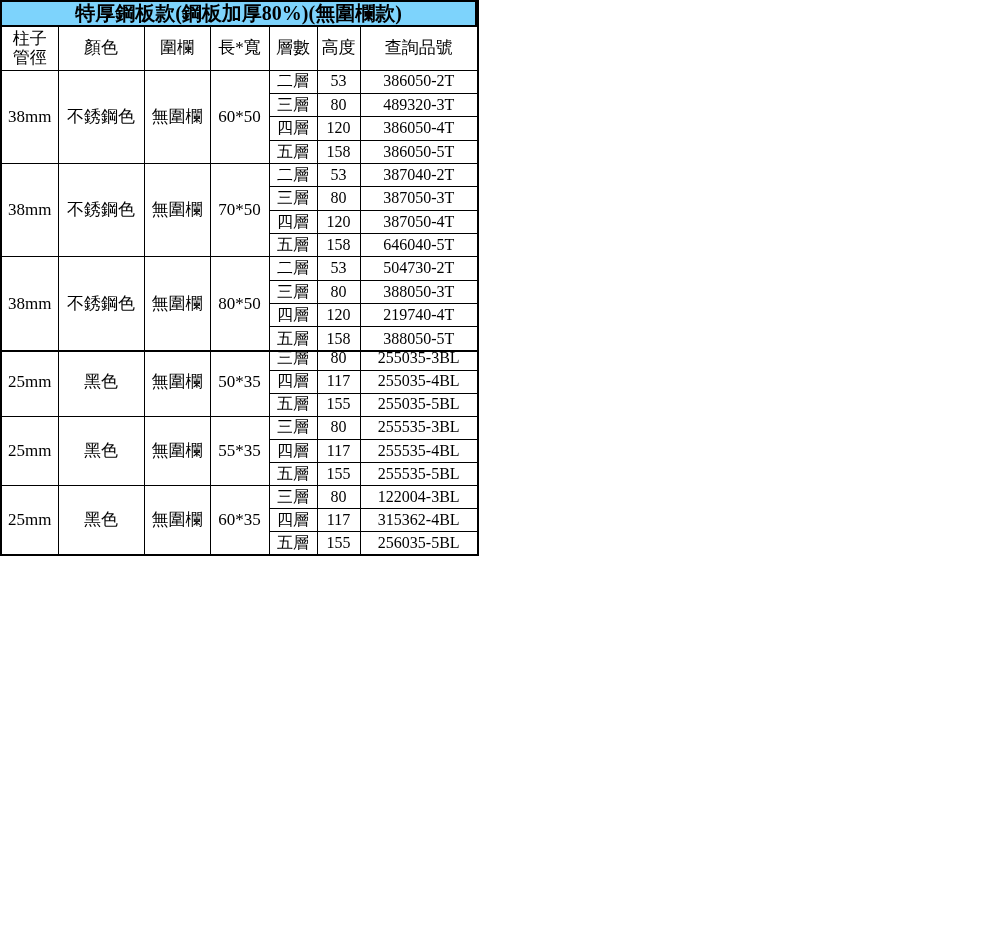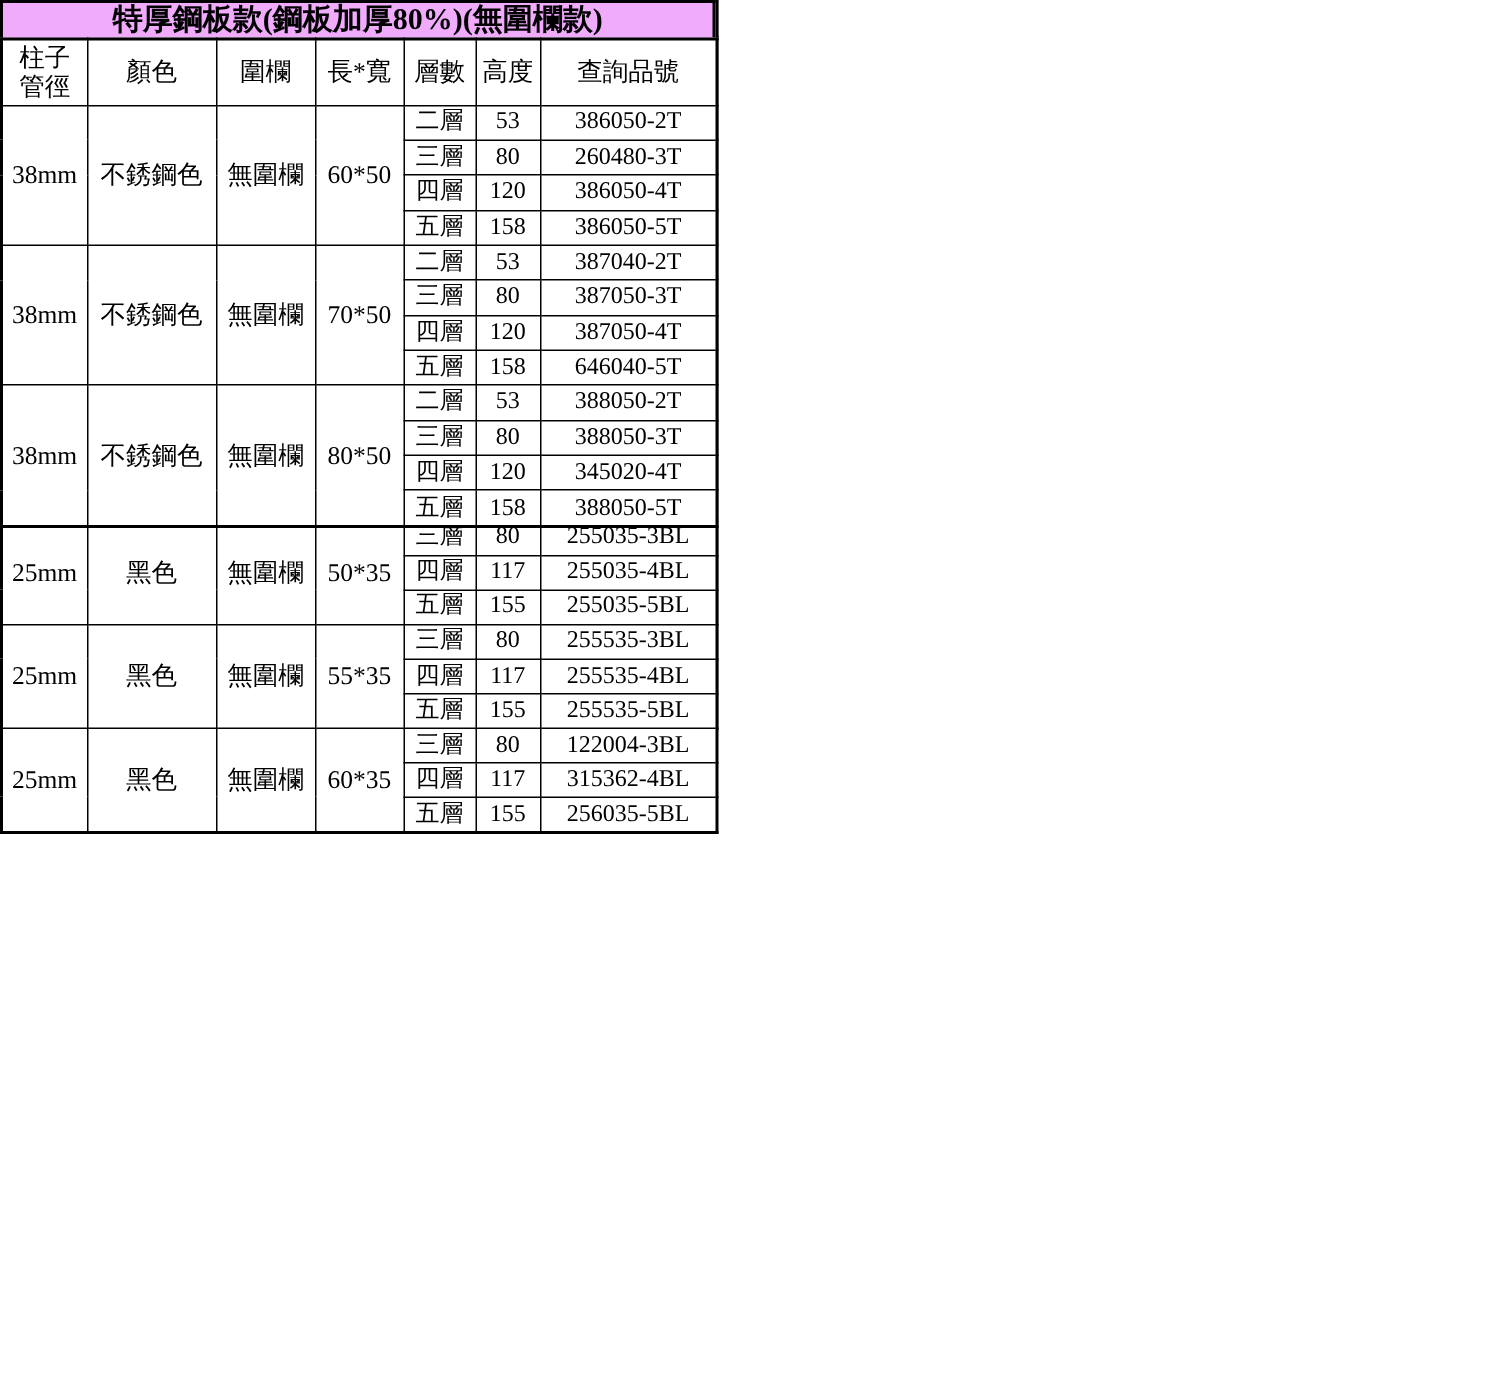--- a/index.html
+++ b/index.html
@@ -474,21 +474,21 @@
           </tr>
           <tr>
             <td class="layer">五層</td>
             <td class="hval">168</td>
             <td class="code">388050-5FT</td>
           </tr>
         </tbody>
       </table>
     </div>
   <div id="tbl-br" class="tbl-block">
-      <div class="tbl-title" style="background: #f0abfc;">特厚鋼板款(鋼板加厚80%)(無圍欄款)</div>
+      <div class="tbl-title" style="background: #7dd3fc;">特厚鋼板款(鋼板加厚80%)(無圍欄款)</div>
       <table class="spec">
         <colgroup>
           <col style="width: 57px;">
           <col style="width: 86px;">
           <col style="width: 66px;">
           <col style="width: 59px;">
           <col style="width: 48px;">
           <col style="width: 43px;">
           <col style="width: 118px;">
         </colgroup>
@@ -512,21 +512,21 @@
             <td class="g-cell" rowspan="4">不銹鋼色</td>
             <td class="g-cell" rowspan="4">無圍欄</td>
             <td class="g-cell" rowspan="4">60*50</td>
             <td class="layer">二層</td>
             <td class="hval">53</td>
             <td class="code">386050-2T</td>
           </tr>
           <tr>
             <td class="layer">三層</td>
             <td class="hval">80</td>
-            <td class="code">260480-3T</td>
+            <td class="code">489320-3T</td>
           </tr>
           <tr>
             <td class="layer">四層</td>
             <td class="hval">120</td>
             <td class="code">386050-4T</td>
           </tr>
           <tr>
             <td class="layer">五層</td>
             <td class="hval">158</td>
             <td class="code">386050-5T</td>
@@ -555,31 +555,31 @@
             <td class="hval">158</td>
             <td class="code">646040-5T</td>
           </tr>
           <tr>
             <td class="g-cell" rowspan="4">38mm</td>
             <td class="g-cell" rowspan="4">不銹鋼色</td>
             <td class="g-cell" rowspan="4">無圍欄</td>
             <td class="g-cell" rowspan="4">80*50</td>
             <td class="layer">二層</td>
             <td class="hval">53</td>
-            <td class="code">388050-2T</td>
+            <td class="code">504730-2T</td>
           </tr>
           <tr>
             <td class="layer">三層</td>
             <td class="hval">80</td>
             <td class="code">388050-3T</td>
           </tr>
           <tr>
             <td class="layer">四層</td>
             <td class="hval">120</td>
-            <td class="code">345020-4T</td>
+            <td class="code">219740-4T</td>
           </tr>
           <tr>
             <td class="layer">五層</td>
             <td class="hval">158</td>
             <td class="code">388050-5T</td>
           </tr>
         </tbody>
       </table>
     </div>
 </div>

